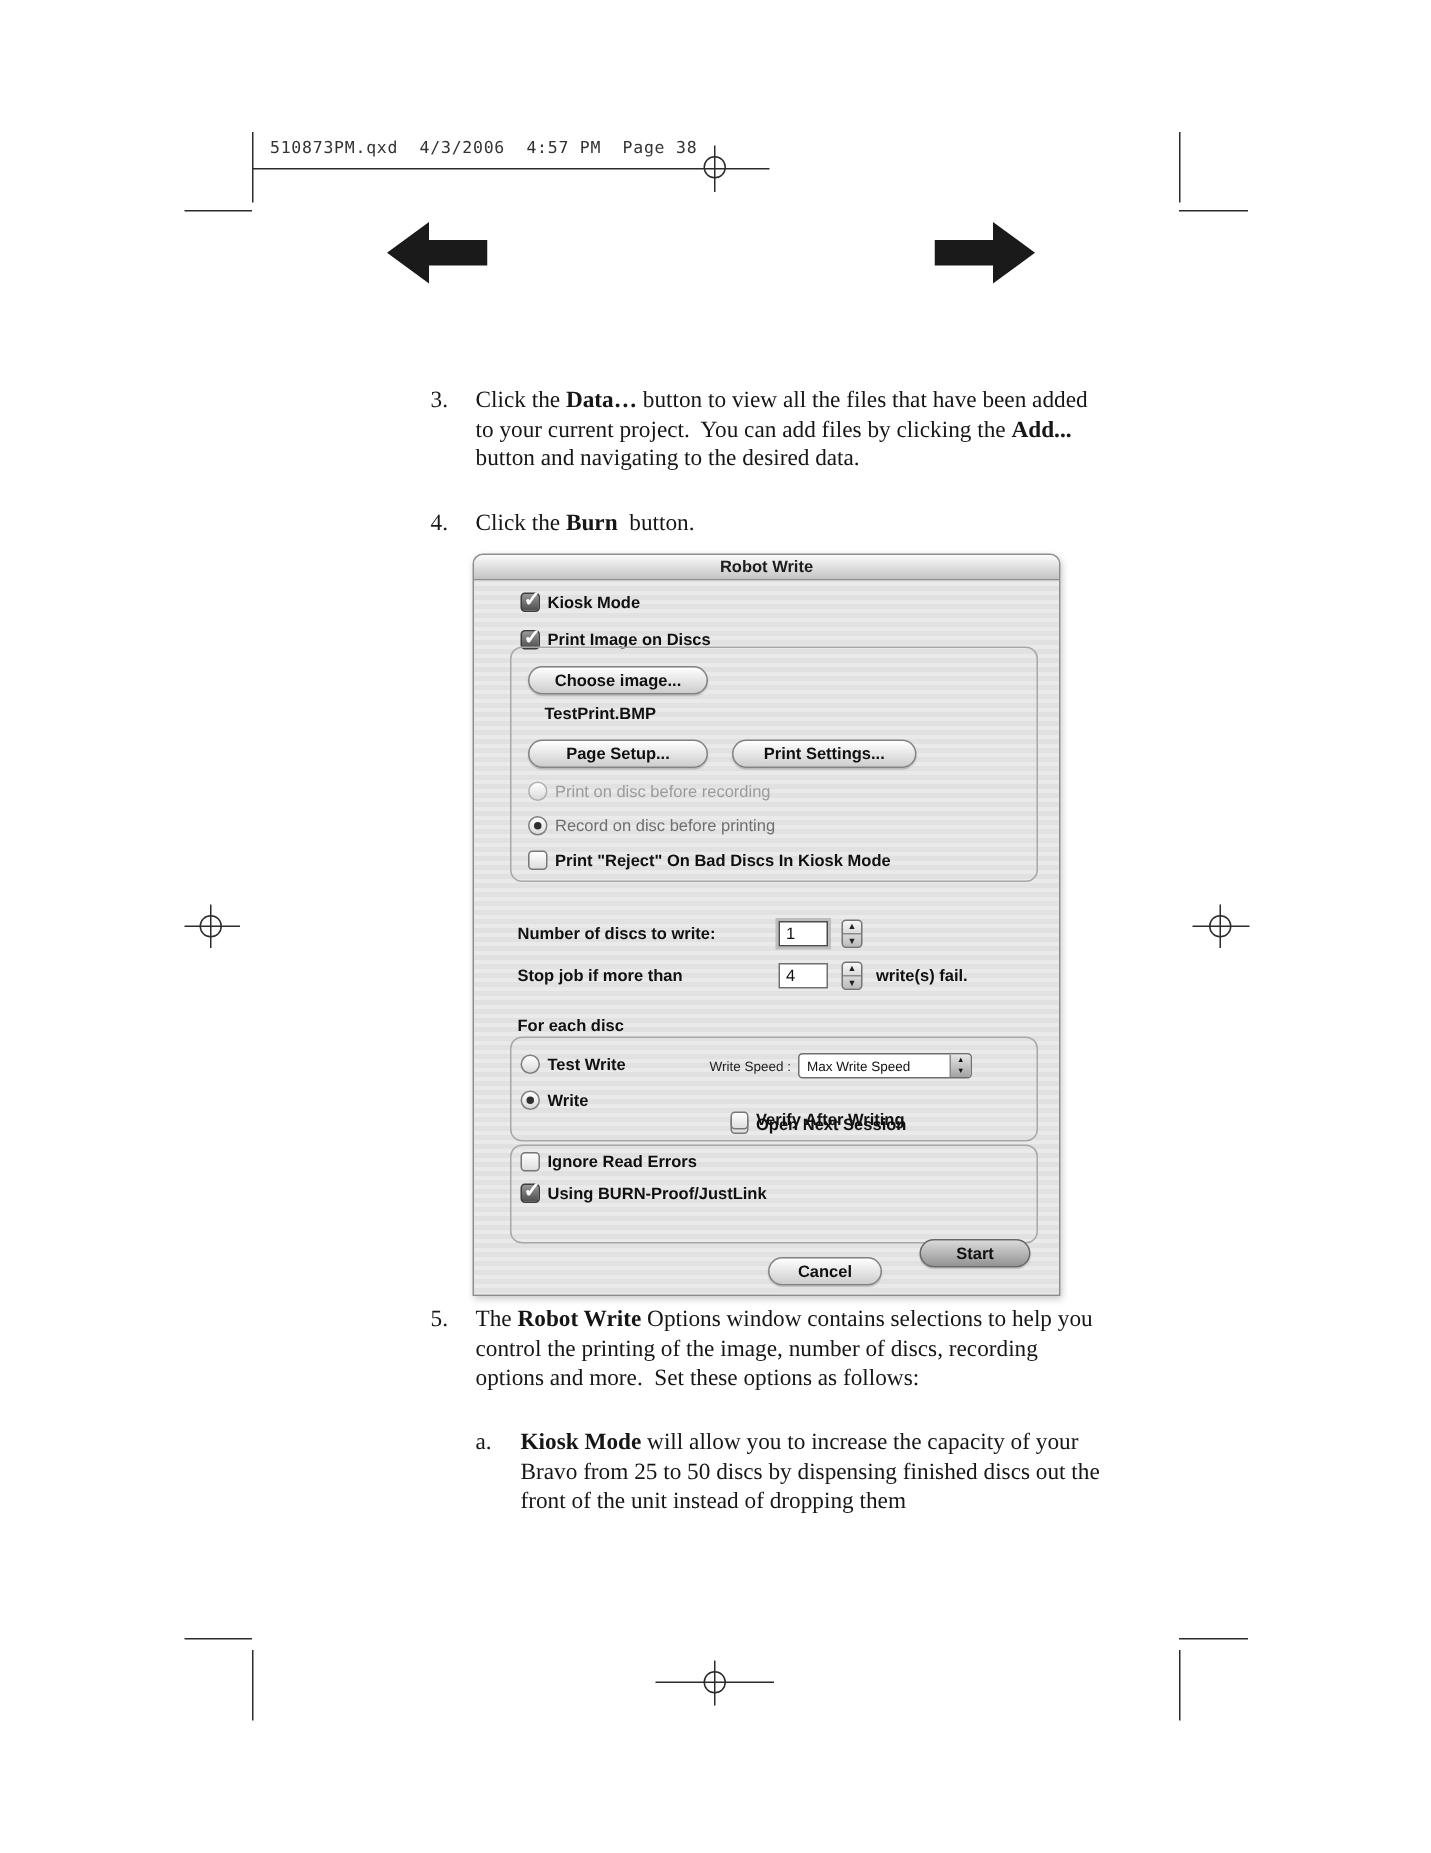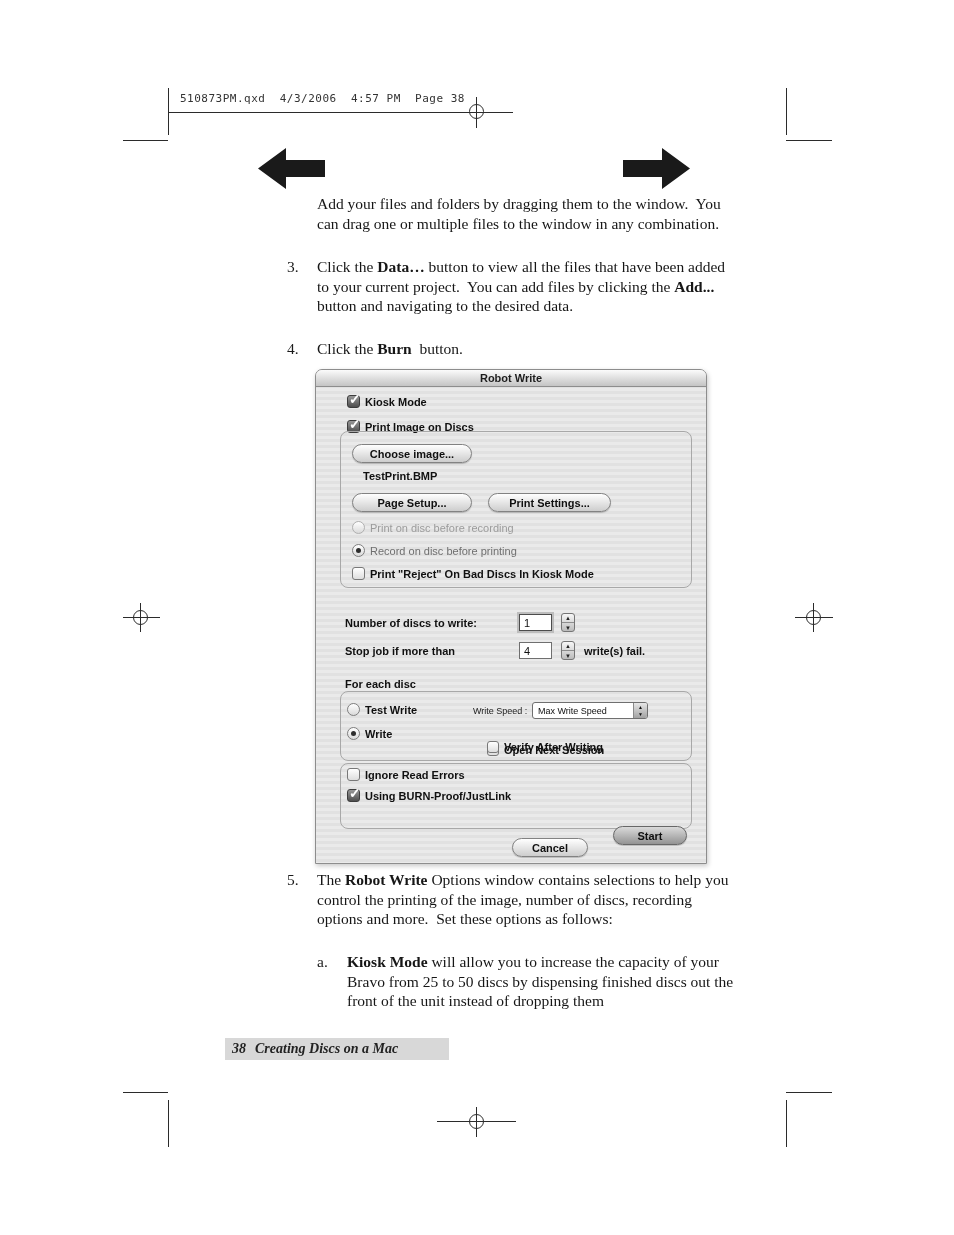--- a/index.html
+++ b/index.html
@@ -96,21 +96,20 @@
     <svg width="69" height="45" viewBox="0 0 69 45">
         <polygon points="69,14 30,14 30,2 2,22.5 30,43 30,31 69,31" fill="#1a1a1a"></polygon>
       </svg>
   </div>
   <div class="abs" style="left:623px;top:146px">
     <svg width="69" height="45" viewBox="0 0 69 45">
         <polygon points="0,14 39,14 39,2 67,22.5 39,43 39,31 0,31" fill="#1a1a1a"></polygon>
       </svg>
   </div>
 
-  <div class="abs para" style="left:317px;top:194px;width:420px">Add your files and folders by dragging them to the window.  You can drag one or multiple files to the window in any combination.</div>
 
   <div class="step" style="left:287px;top:257px;width:450px">
     <span class="num">3.</span>
     <span class="body para"><span>Click the </span><span class="bld">Data…</span><span> button to view all the files that have been added to your current project.  You can add files by clicking the </span><span class="bld">Add...</span><span> button and navigating to the desired data.</span></span>
   </div>
 
   <div class="step" style="left:287px;top:339px;width:450px">
     <span class="num">4.</span>
     <span class="body para"><span>Click the </span><span class="bld">Burn</span><span>  button.</span></span>
   </div>
@@ -208,18 +207,14 @@
   <div class="step" style="left:287px;top:870px;width:450px">
     <span class="num">5.</span>
     <span class="body para"><span>The </span><span class="bld">Robot Write</span><span> Options window contains selections to help you control the printing of the image, number of discs, recording options and more.  Set these options as follows:</span></span>
   </div>
 
   <div class="step" style="left:317px;top:952px;width:425px">
     <span class="num">a.</span>
     <span class="body para"><span class="bld">Kiosk Mode</span><span> will allow you to increase the capacity of your Bravo from 25 to 50 discs by dispensing finished discs out the front of the unit instead of dropping them</span></span>
   </div>
 
-  <div class="footer-bar" style="left:225px;top:1038px;width:224px;height:22px">
-    <span>38</span>
-    <span>Creating Discs on a Mac</span>
-  </div>
 
 </div>
 
 </body></html>

